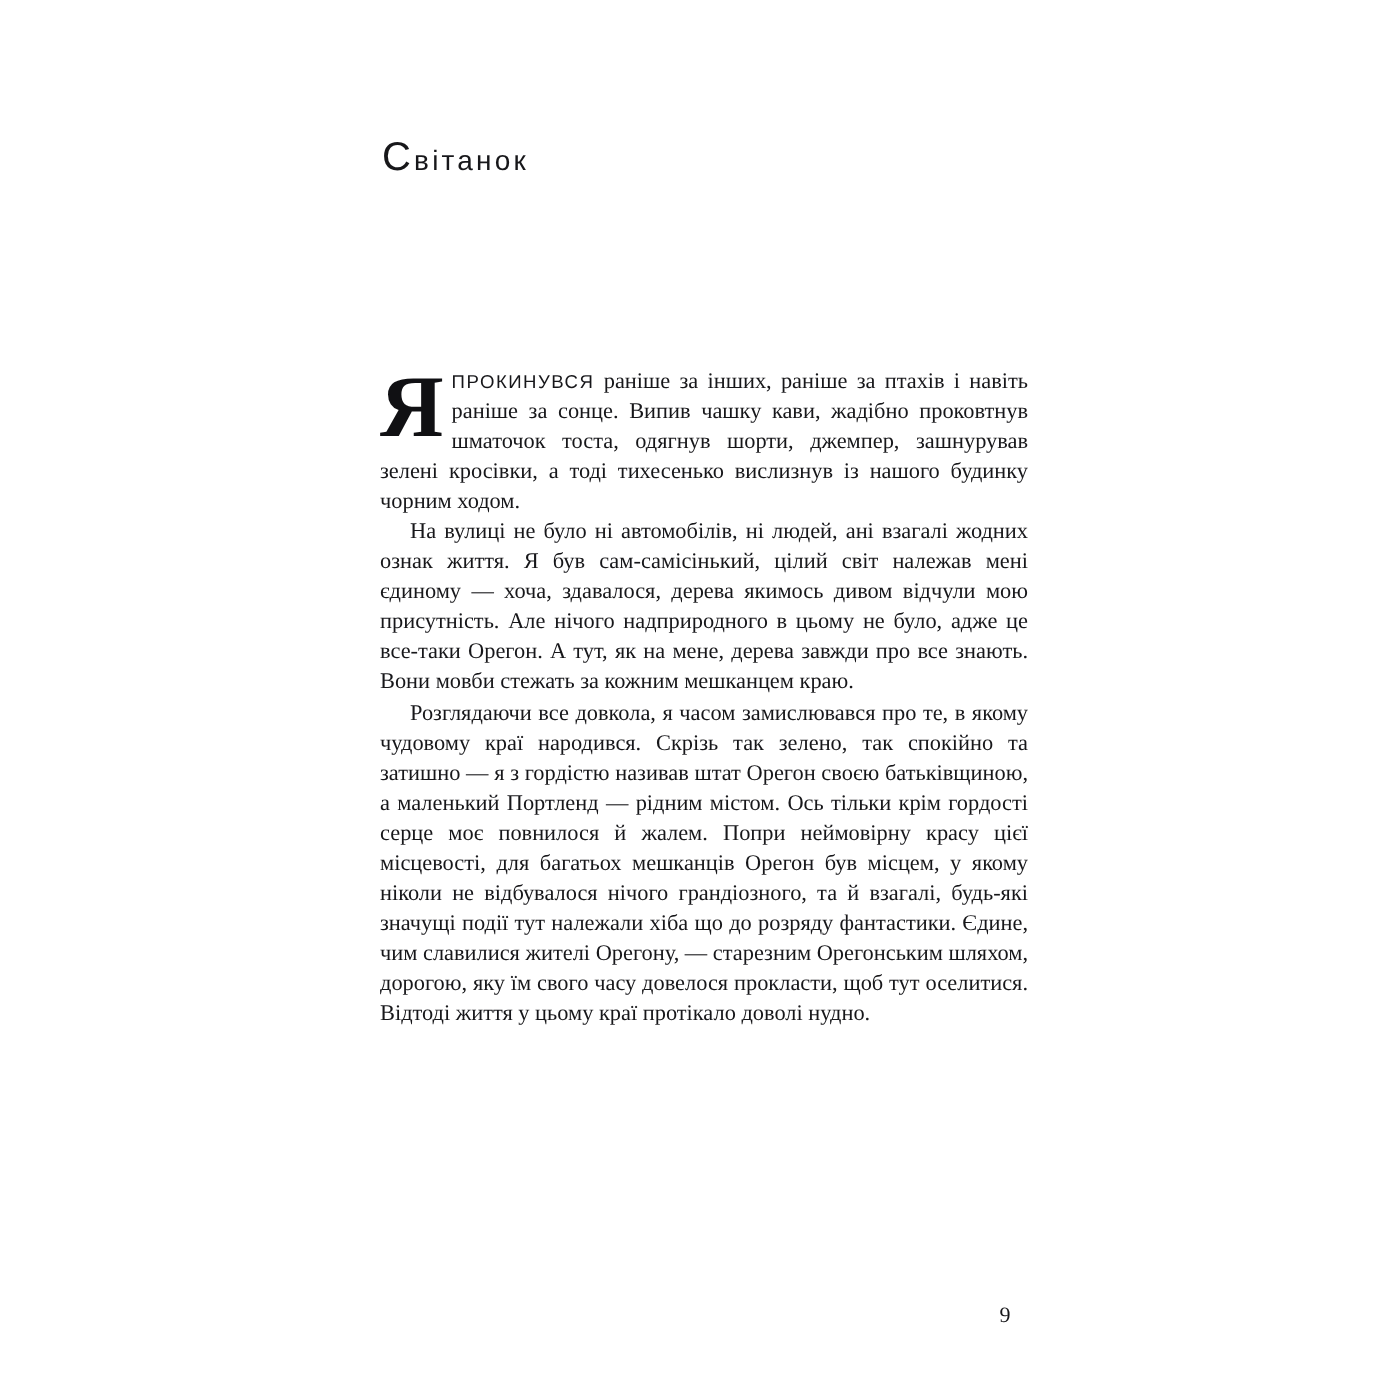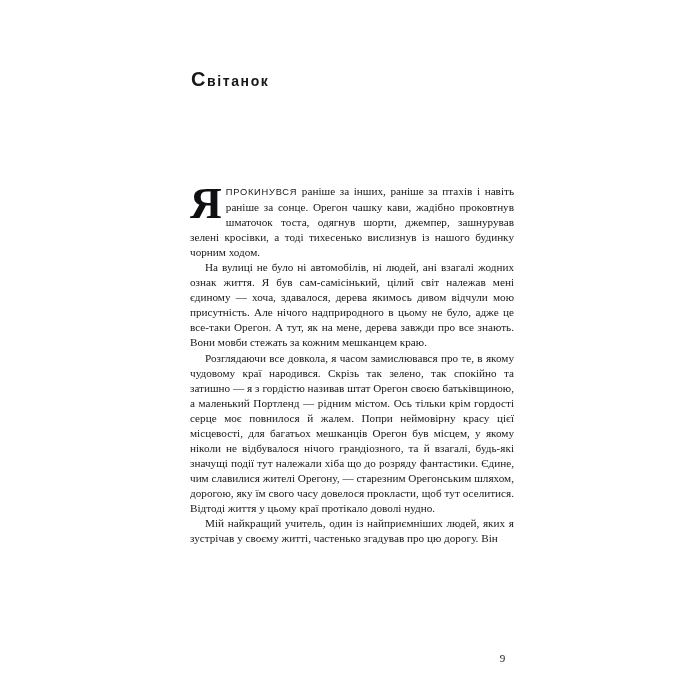--- a/index.html
+++ b/index.html
@@ -24,21 +24,21 @@
     width: 700px;
     height: 700px;
     background: #ffffff;
   }
 
   .chapter-title {
     position: absolute;
     left: 191px;
     top: 68px;
     font-family: "Liberation Sans", "DejaVu Sans", sans-serif;
-    font-weight: bold;
+    font-weight: normal;
     font-size: 16.5px;
     letter-spacing: 1.6px;
     color: #17171a;
     white-space: nowrap;
   }
   .chapter-title .cap-first {
     font-size: 20px;
     letter-spacing: 1.6px;
   }
   .chapter-title .cap-rest {
@@ -104,28 +104,27 @@
 <body>
 
 <div class="page">
 
   <div class="chapter-title">
     <span class="cap-first">С</span><span class="cap-rest">вітанок</span>
   </div>
 
   <div class="text-block">
 
-    <p class="para first"><span class="dropcap">Я</span><span class="smallcaps-lead">прокинувся</span><span> раніше за інших, раніше за птахів і навіть раніше за сонце. Орегон чашку кави, жадібно проковтнув шматочок тоста, одягнув шорти, джемпер, зашнурував зелені кросівки, а тоді тихесенько вислизнув із нашого будинку чорним ходом.</span></p>
+    <p class="para first"><span class="dropcap">Я</span><span class="smallcaps-lead">прокинувся</span><span> раніше за інших, раніше за птахів і навіть раніше за сонце. Випив чашку кави, жадібно проковтнув шматочок тоста, одягнув шорти, джемпер, зашнурував зелені кросівки, а тоді тихесенько вислизнув із нашого будинку чорним ходом.</span></p>
 
 
     <p class="para">На вулиці не було ні автомобілів, ні людей, ані взагалі жодних ознак життя. Я був сам-самісінький, цілий світ належав мені єдиному — хоча, здавалося, дерева якимось дивом відчули мою присутність. Але нічого надприродного в цьому не було, адже це все-таки Орегон. А тут, як на мене, дерева завжди про все знають. Вони мовби стежать за кожним мешканцем краю.</p>
 
     <p class="para">Розглядаючи все довкола, я часом замислювався про те, в якому чудовому краї народився. Скрізь так зелено, так спокійно та затишно — я з гордістю називав штат Орегон своєю батьківщиною, а маленький Портленд — рідним містом. Ось тільки крім гордості серце моє повнилося й жалем. Попри неймовірну красу цієї місцевості, для багатьох мешканців Орегон був місцем, у якому ніколи не відбувалося нічого грандіозного, та й взагалі, будь-які значущі події тут належали хіба що до розряду фантастики. Єдине, чим славилися жителі Орегону, — старезним Орегонським шляхом, дорогою, яку їм свого часу довелося прокласти, щоб тут оселитися. Відтоді життя у цьому краї протікало доволі нудно.</p>
 
-    <p class="para">Мій найкращий учитель, один із найприємніших людей, яких я зустрічав у своєму житті, частенько згадував про цю дорогу. Він</p>
 
   </div>
 
   <div class="folio">
     <span class="folio-num">9</span>
   </div>
 
 </div>
 
 </body></html>

